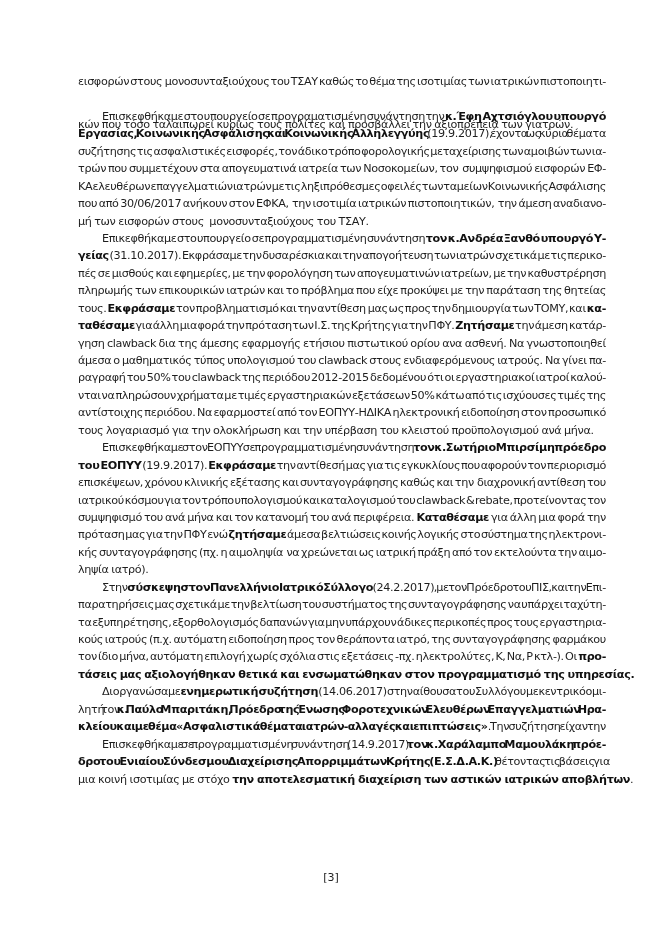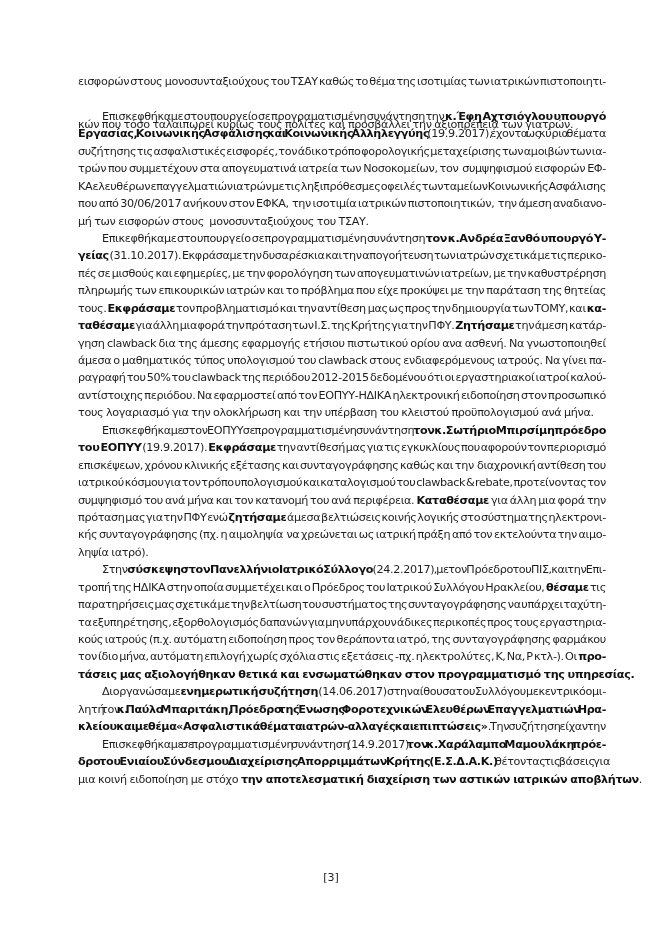--- a/index.html
+++ b/index.html
@@ -48,47 +48,47 @@
       <div>
         <div class="line indent" style="white-space: normal;"><div style="white-space: nowrap; display: inline-block; word-spacing: -2.76278px;"><span>Επικεφθήκαμε στο υπουργείο  σε προγραμματισμένη συνάντηση </span><b>τον κ.Ανδρέα Ξανθό υπουργό Υ-</b></div></div>
         <div class="line" style="white-space: normal;"><div style="white-space: nowrap; display: inline-block; word-spacing: -2.54207px;"><b>γείας</b><span> (31.10.2017). Εκφράσαμε την δυσαρέσκια και την απογοήτευση των ιατρών σχετικά με τις περικο-</span></div></div>
         <div class="line" style="white-space: normal;"><div style="white-space: nowrap; display: inline-block; word-spacing: -1.74399px;"><span>πές σε μισθούς και εφημερίες, με την φορολόγηση των απογευματινών ιατρείων, με την καθυστρέρηση</span></div></div>
         <div class="line" style="white-space: normal;"><div style="white-space: nowrap; display: inline-block; word-spacing: -1.08259px;"><span>πληρωμής των επικουρικών ιατρών και το πρόβλημα που είχε προκύψει με την παράταση της θητείας</span></div></div>
         <div class="line" style="white-space: normal;"><div style="white-space: nowrap; display: inline-block; word-spacing: -2.26855px;"><span>τους. </span><b>Εκφράσαμε</b><span> τον προβληματισμό και την αντίθεση  μας ως προς την δημιουργία των ΤΟΜΥ, και </span><b>κα-</b></div></div>
         <div class="line" style="white-space: normal;"><div style="white-space: nowrap; display: inline-block; word-spacing: -2.5842px;"><b>ταθέσαμε</b><span> για άλλη μια φορά την πρόταση των Ι.Σ. της Κρήτης για την ΠΦΥ. </span><b>Ζητήσαμε</b><span> την άμεση  κατάρ-</span></div></div>
         <div class="line" style="white-space: normal;"><div style="white-space: nowrap; display: inline-block; word-spacing: -0.696615px;"><span>γηση clawback δια της άμεσης εφαρμογής ετήσιου πιστωτικού ορίου ανα ασθενή. Να γνωστοποιηθεί</span></div></div>
         <div class="line" style="white-space: normal;"><div style="white-space: nowrap; display: inline-block; word-spacing: -1.10677px;"><span>άμεσα ο μαθηματικός τύπος υπολογισμού του clawback στους ενδιαφερόμενους ιατρούς. Να γίνει πα-</span></div></div>
         <div class="line" style="white-space: normal;"><div style="white-space: nowrap; display: inline-block; word-spacing: -2.15264px;"><span>ραγραφή του 50% του clawback της περιόδου 2012-2015 δεδομένου ότι οι εργαστηριακοί ιατροί καλού-</span></div></div>
+        <div class="line" style="white-space: normal;"><div style="white-space: nowrap; display: inline-block; word-spacing: -2.33929px;"><span>νται να πληρώσουν χρήματα με τιμές εργαστηριακών εξετάσεων 50% κάτω από τις ισχύουσες τιμές της</span></div></div>
         <div class="line" style="white-space: normal;"><div style="white-space: nowrap; display: inline-block; word-spacing: -1.72969px;"><span>αντίστοιχης περιόδου. Να εφαρμοστεί από τον ΕΟΠΥΥ-ΗΔΙΚΑ ηλεκτρονική ειδοποίηση στον προσωπικό</span></div></div>
         <div class="line last" style="white-space: normal;"><div style="white-space: nowrap; display: inline-block;"><span>τους λογαριασμό για την ολοκλήρωση και την υπέρβαση του κλειστού προϋπολογισμού ανά μήνα.</span></div></div>
       </div>
       <div>
         <div class="line indent" style="white-space: normal;"><div style="white-space: nowrap; display: inline-block; word-spacing: -3.75994px;"><span>Επισκεφθήκαμε  στον ΕΟΠΥΥ σε προγραμματισμένη συνάντηση  </span><b>τον κ.Σωτήριο Μπιρσίμη πρόεδρο</b></div></div>
         <div class="line" style="white-space: normal;"><div style="white-space: nowrap; display: inline-block; word-spacing: -2.38462px;"><b>του ΕΟΠΥΥ</b><span> (19.9.2017). </span><b>Εκφράσαμε</b><span> την αντίθεσή μας για τις εγκυκλίους που αφορούν τον περιορισμό</span></div></div>
         <div class="line" style="white-space: normal;"><div style="white-space: nowrap; display: inline-block; word-spacing: -1.6849px;"><span>επισκέψεων, χρόνου κλινικής εξέτασης και συνταγογράφησης καθώς και την  διαχρονική αντίθεση του</span></div></div>
         <div class="line" style="white-space: normal;"><div style="white-space: nowrap; display: inline-block; word-spacing: -2.45312px;"><span>ιατρικού κόσμου για τον τρόπο υπολογισμού και καταλογισμού του clawback &amp; rebate, προτείνοντας τον</span></div></div>
         <div class="line" style="white-space: normal;"><div style="white-space: nowrap; display: inline-block; word-spacing: -1.10208px;"><span>συμψηφισμό του ανά μήνα και τον κατανομή του ανά περιφέρεια. </span><b>Καταθέσαμε</b><span> για άλλη μια φορά την</span></div></div>
         <div class="line" style="white-space: normal;"><div style="white-space: nowrap; display: inline-block; word-spacing: -2.43333px;"><span>πρόταση μας για την ΠΦΥ ενώ </span><b>ζητήσαμε</b><span> άμεσα βελτιώσεις κοινής λογικής  στο σύστημα της ηλεκτρονι-</span></div></div>
         <div class="line" style="white-space: normal;"><div style="white-space: nowrap; display: inline-block; word-spacing: -1.51771px;"><span>κής συνταγογράφησης (πχ. η αιμοληψία  να χρεώνεται ως ιατρική πράξη από τον εκτελούντα την αιμο-</span></div></div>
         <div class="line last" style="white-space: normal;"><div style="white-space: nowrap; display: inline-block;"><span>ληψία ιατρό).</span></div></div>
       </div>
       <div>
         <div class="line indent" style="white-space: normal;"><div style="white-space: nowrap; display: inline-block; word-spacing: -3.80417px;"><span>Στην </span><b>σύσκεψη στον Πανελλήνιο Ιατρικό Σύλλογο</b><span> (24.2.2017) , με τον Πρόεδρο του ΠΙΣ, και την Επι-</span></div></div>
-        <div class="line" style="white-space: normal;"><div style="white-space: nowrap; display: inline-block; word-spacing: -1.85714px;"><span>τροπή της ΗΔΙΚΑ στην οποία συμμετέχει και ο Πρόεδρος του Ιατρικού Συλλόγου Ηρακλείου, </span><b>θέσαμε</b><span> τις</span></div></div>
         <div class="line" style="white-space: normal;"><div style="white-space: nowrap; display: inline-block; word-spacing: -2.54808px;"><span>παρατηρήσεις μας σχετικά με την βελτίωση του συστήματος της συνταγογράφησης  να υπάρχει ταχύτη-</span></div></div>
         <div class="line" style="white-space: normal;"><div style="white-space: nowrap; display: inline-block; word-spacing: -2.48153px;"><span>τα εξυπηρέτησης, εξορθολογισμός δαπανών για μην υπάρχουν άδικες περικοπές προς τους εργαστηρια-</span></div></div>
         <div class="line" style="white-space: normal;"><div style="white-space: nowrap; display: inline-block; word-spacing: -1.5142px;"><span>κούς ιατρούς (π.χ. αυτόματη ειδοποίηση προς τον θεράποντα ιατρό, της συνταγογράφησης φαρμάκου</span></div></div>
         <div class="line" style="white-space: normal;"><div style="white-space: nowrap; display: inline-block; word-spacing: -1.9502px;"><span>τον ίδιο μήνα, αυτόματη επιλογή χωρίς σχόλια στις εξετάσεις -πχ. ηλεκτρολύτες, Κ, Να, Ρ κτλ-). Οι </span><b>προ-</b></div></div>
         <div class="line last" style="white-space: normal;"><div style="white-space: nowrap; display: inline-block;"><b>τάσεις μας αξιολογήθηκαν θετικά και ενσωματώθηκαν στον προγραμματισμό της υπηρεσίας.</b></div></div>
       </div>
       <div>
         <div class="line indent" style="white-space: normal;"><div style="white-space: nowrap; display: inline-block; word-spacing: -3.16875px;"><span>Διοργανώσαμε </span><b>ενημερωτική συζήτηση</b><span> (14.06.2017) στην αίθουσα του Συλλόγου με κεντρικό ομι-</span></div></div>
         <div class="line" style="white-space: normal;"><div style="white-space: nowrap; display: inline-block; word-spacing: -6.29261px;"><span>λητή τον </span><b>κ. Παύλο Μπαριτάκη, Πρόεδρο της Ένωσης Φοροτεχνικών Ελευθέρων Επαγγελματιών Ηρα-</b></div></div>
         <div class="line" style="white-space: normal;"><div style="white-space: nowrap; display: inline-block; word-spacing: -4.00112px;"><b>κλείου και με θέμα «Ασφαλιστικά θέματα ιατρών - αλλαγές και επιπτώσεις»</b><span>. Την συζήτηση είχαν την</span></div></div>
       </div>
       <div>
         <div class="line indent" style="white-space: normal;"><div style="white-space: nowrap; display: inline-block; word-spacing: -5.39062px;"><span>Επισκεφθήκαμε σε προγραμματισμένη συνάντηση (14.9.2017) </span><b>τον κ.Χαράλαμπο Μαμουλάκη πρόε-</b></div></div>
         <div class="line" style="white-space: normal;"><div style="white-space: nowrap; display: inline-block; word-spacing: -4.59135px;"><b>δρο του  Ενιαίου Σύνδεσμου Διαχείρισης Απορριμμάτων Κρήτης (Ε.Σ.Δ.Α.Κ.)</b><span>  θέτοντας τις βάσεις για</span></div></div>
-        <div class="line last" style="white-space: normal;"><div style="white-space: nowrap; display: inline-block;"><span>μια κοινή ειδοποίηση με στόχο </span><b>την αποτελεσματική διαχείριση των αστικών ιατρικών αποβλήτων</b><span>.</span></div></div>
+        <div class="line last" style="white-space: normal;"><div style="white-space: nowrap; display: inline-block;"><span>μια κοινή ισοτιμίας με στόχο </span><b>την αποτελεσματική διαχείριση των αστικών ιατρικών αποβλήτων</b><span>.</span></div></div>
       </div>
     </div>
   <div class="page-number">[3]</div>
 </div>
 
 </body></html>

